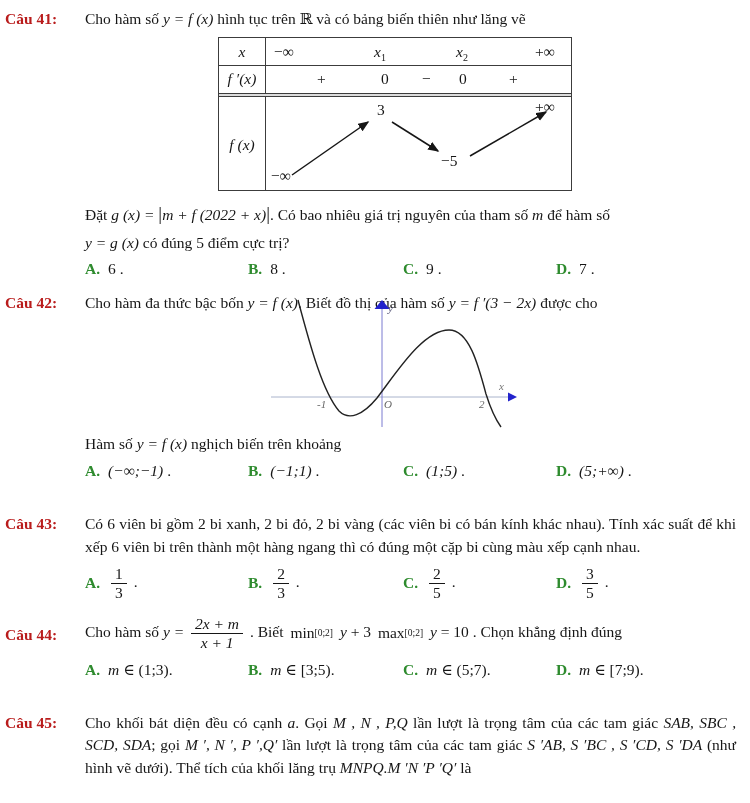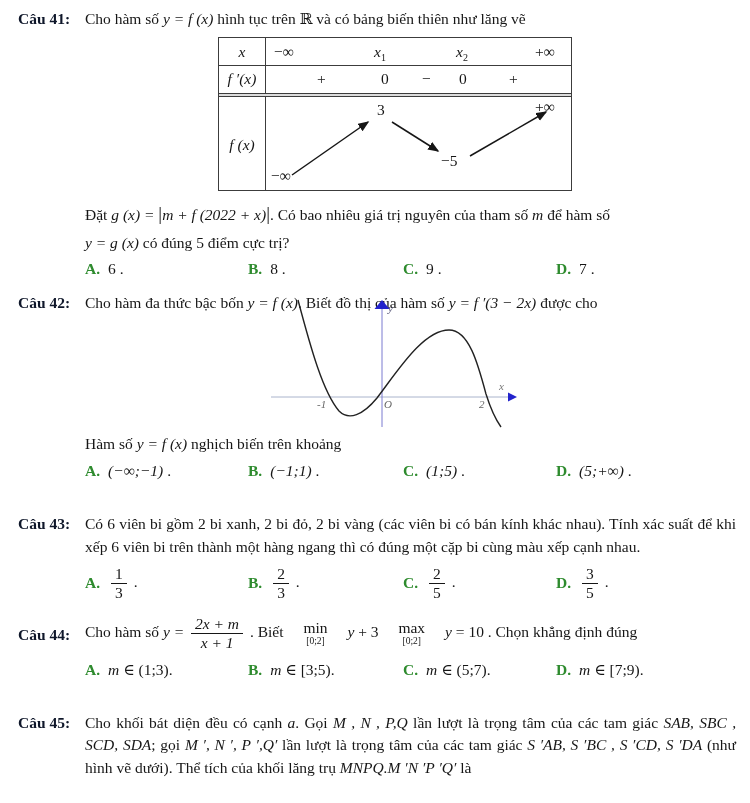--- a/index.html
+++ b/index.html
@@ -4,35 +4,35 @@
 <style>
   html,body{margin:0;padding:0;}
   body{
     width:750px;height:803px;overflow:hidden;background:#ffffff;
     font-family:"Liberation Serif","DejaVu Serif",serif;
     font-size:15.5px;color:#161616;line-height:1.45;
   }
   .page{padding-top:5px;}
   .q{position:relative;padding-left:85px;padding-right:14px;margin-top:11px;}
   .q:first-child{margin-top:3px;}
-  .qlabel{position:absolute;left:18px;top:0;color:#0f172a;font-weight:bold;white-space:nowrap;}
+  .qlabel{position:absolute;left:5px;top:0;color:#b91c1c;font-weight:bold;white-space:nowrap;}
   .line{min-height:22px;}
   .just{text-align:justify;margin-top:31px;}
   .m{font-style:italic;}
   .big{font-size:19px;}
   
   .answers{display:grid;grid-template-columns:163px 155px 153px 1fr;align-items:center;margin-top:4px;}
   .ans{display:flex;align-items:center;white-space:nowrap;}
   .let{color:#2e8b2e;font-weight:bold;margin-right:8px;}
   
   .frac{display:inline-flex;flex-direction:column;text-align:center;vertical-align:middle;margin:1px 3px;line-height:1.15;}
   .fnum{border-bottom:1px solid #161616;padding:0 4px;}
   .fden{padding:0 4px;}
   
-  .under{display:inline-flex;flex-direction:column;align-items:center;vertical-align:middle;line-height:1;margin:0 16px;text-align:right;}
+  .under{display:inline-flex;flex-direction:row;align-items:center;vertical-align:middle;line-height:1;margin:0 3px;text-align:right;}
   .utop{line-height:1.05;}
   .ubot{font-size:9.5px;line-height:1;margin-top:1px;}
   
   .bbt{position:relative;width:352px;height:152px;border:1px solid #3c3c3c;margin:7px 0 9px 133px;}
   .bbt .vline{position:absolute;left:46px;top:0;width:1px;height:100%;background:#3c3c3c;}
   .bbt .hline1{position:absolute;left:0;top:27px;width:100%;height:1px;background:#3c3c3c;}
   .bbt .hline2{position:absolute;left:0;top:55px;width:100%;height:2px;border-top:1px solid #3c3c3c;border-bottom:1px solid #3c3c3c;background:#dcdcdc;}
   .bbt .cell{position:absolute;white-space:nowrap;}
   .bbt .ctr{width:46px;text-align:center;}
   .bbt svg{position:absolute;left:0;top:0;}

